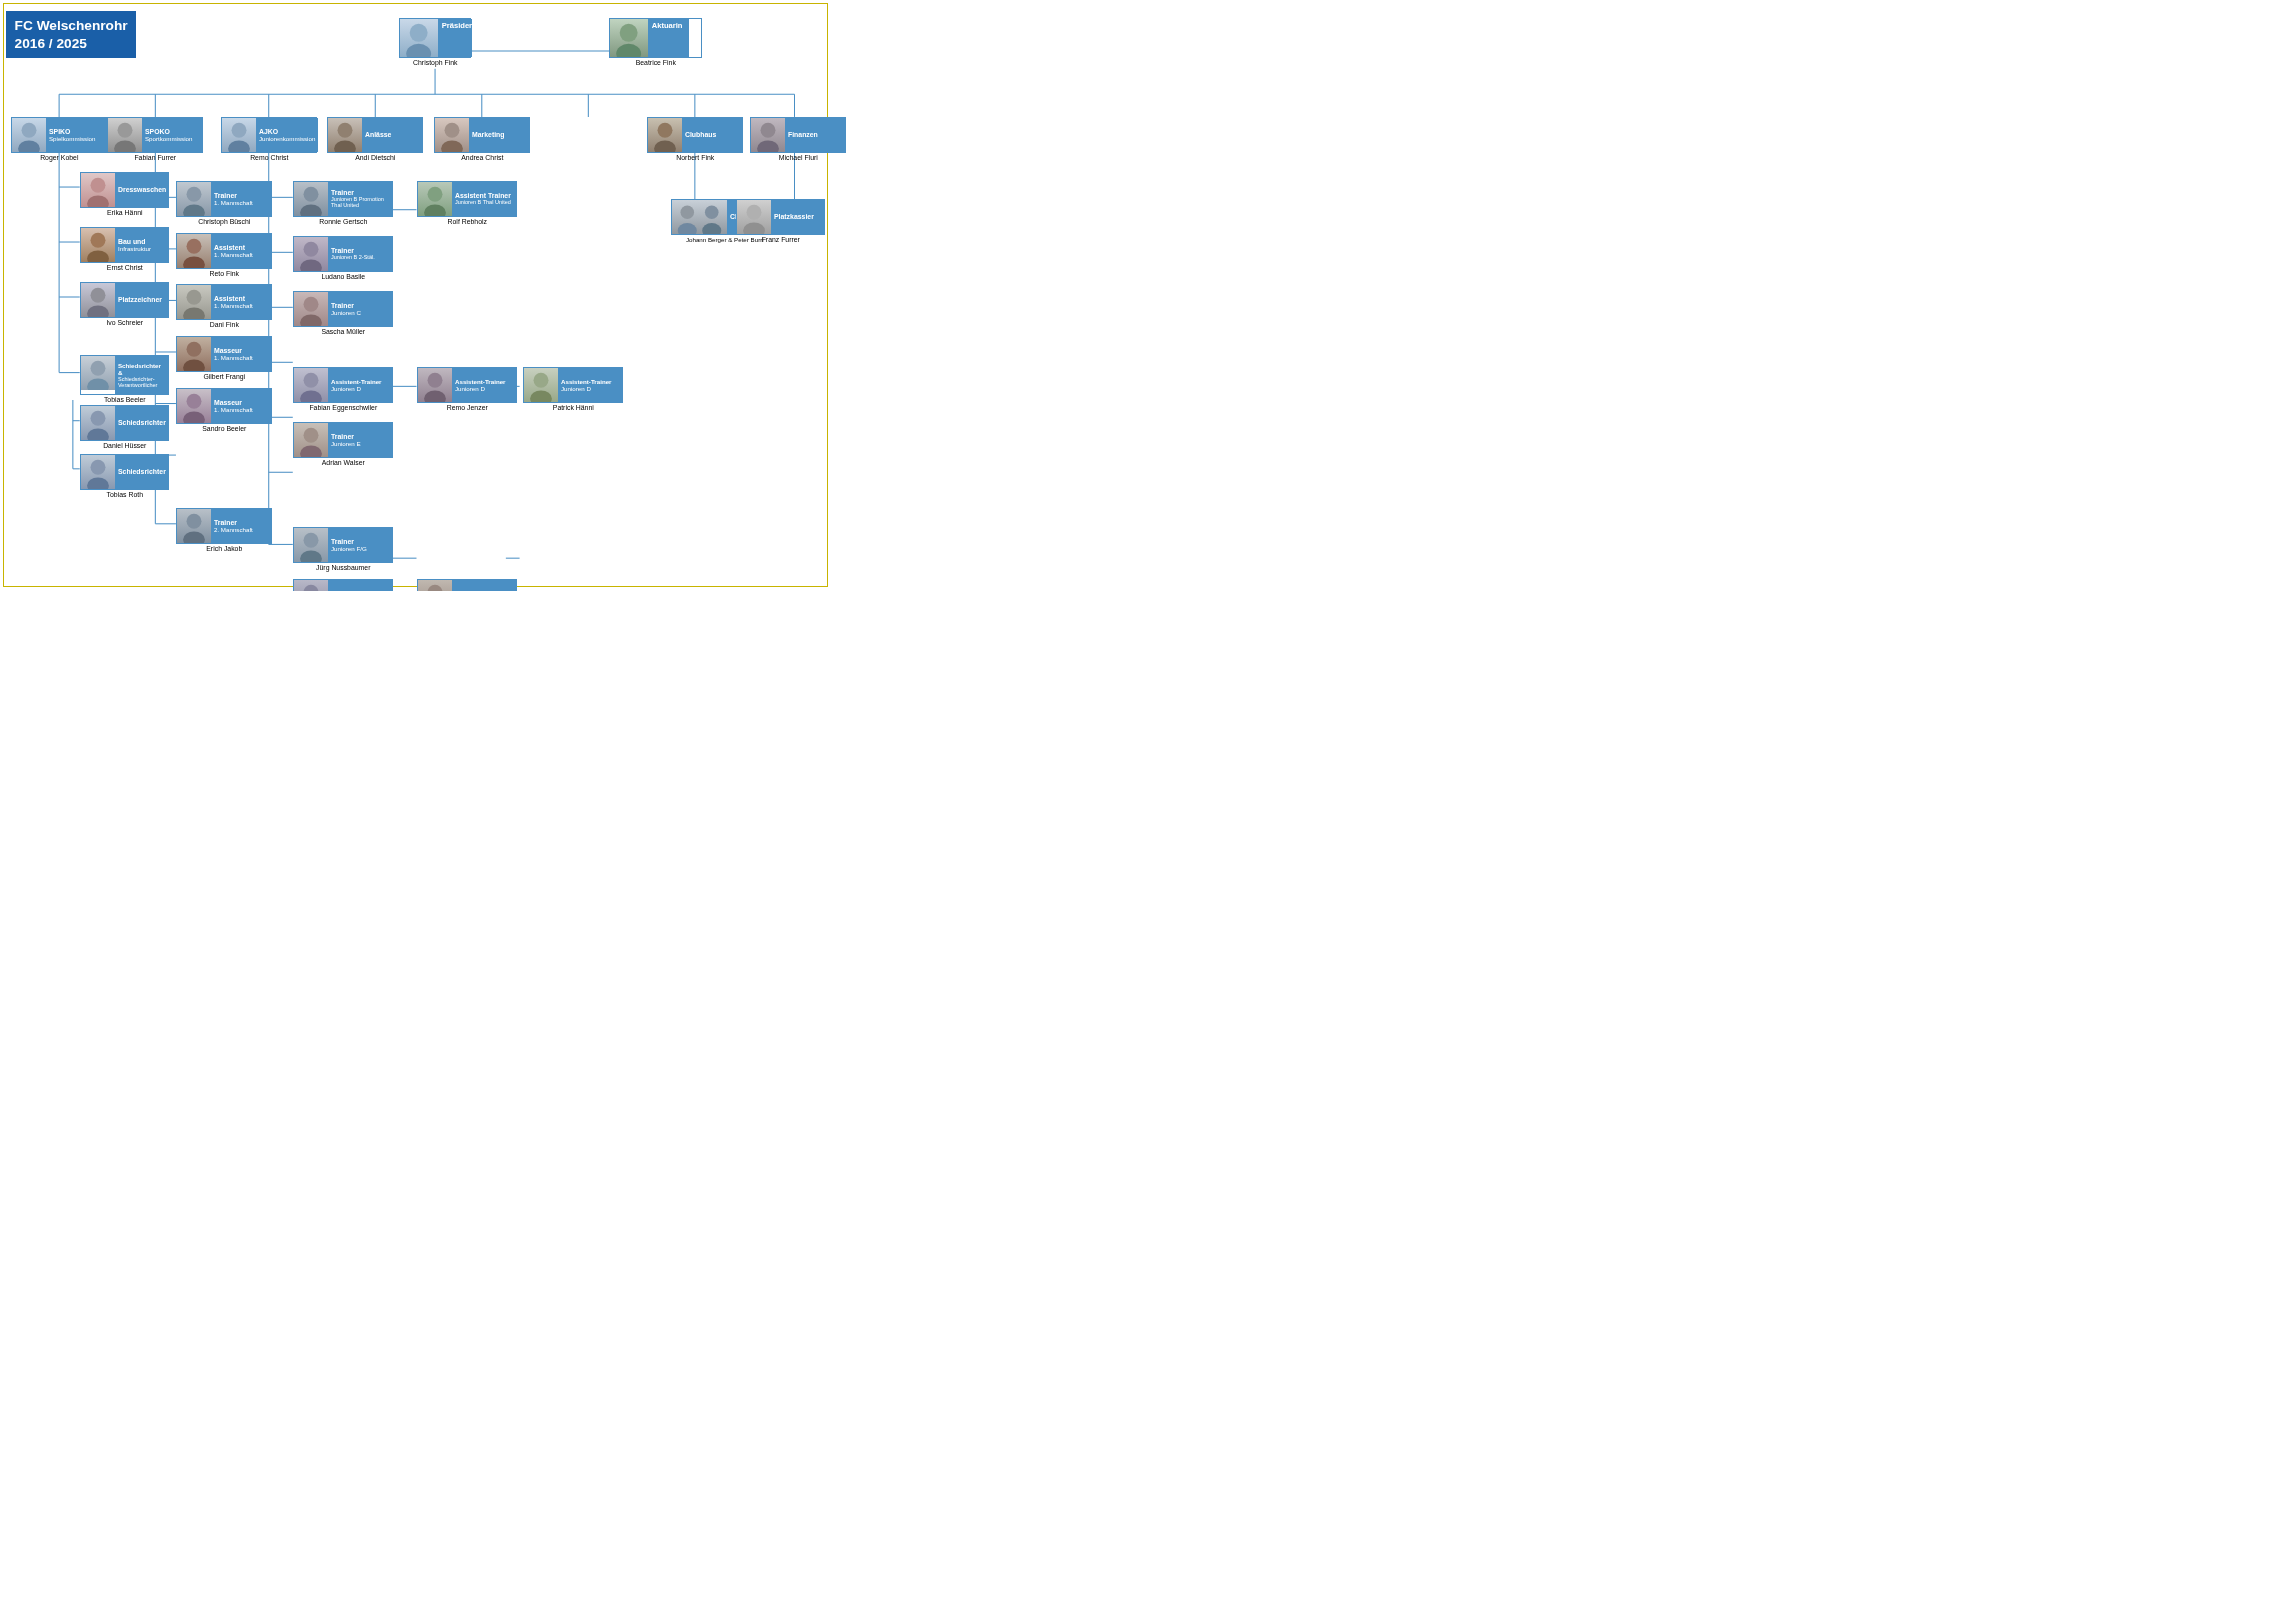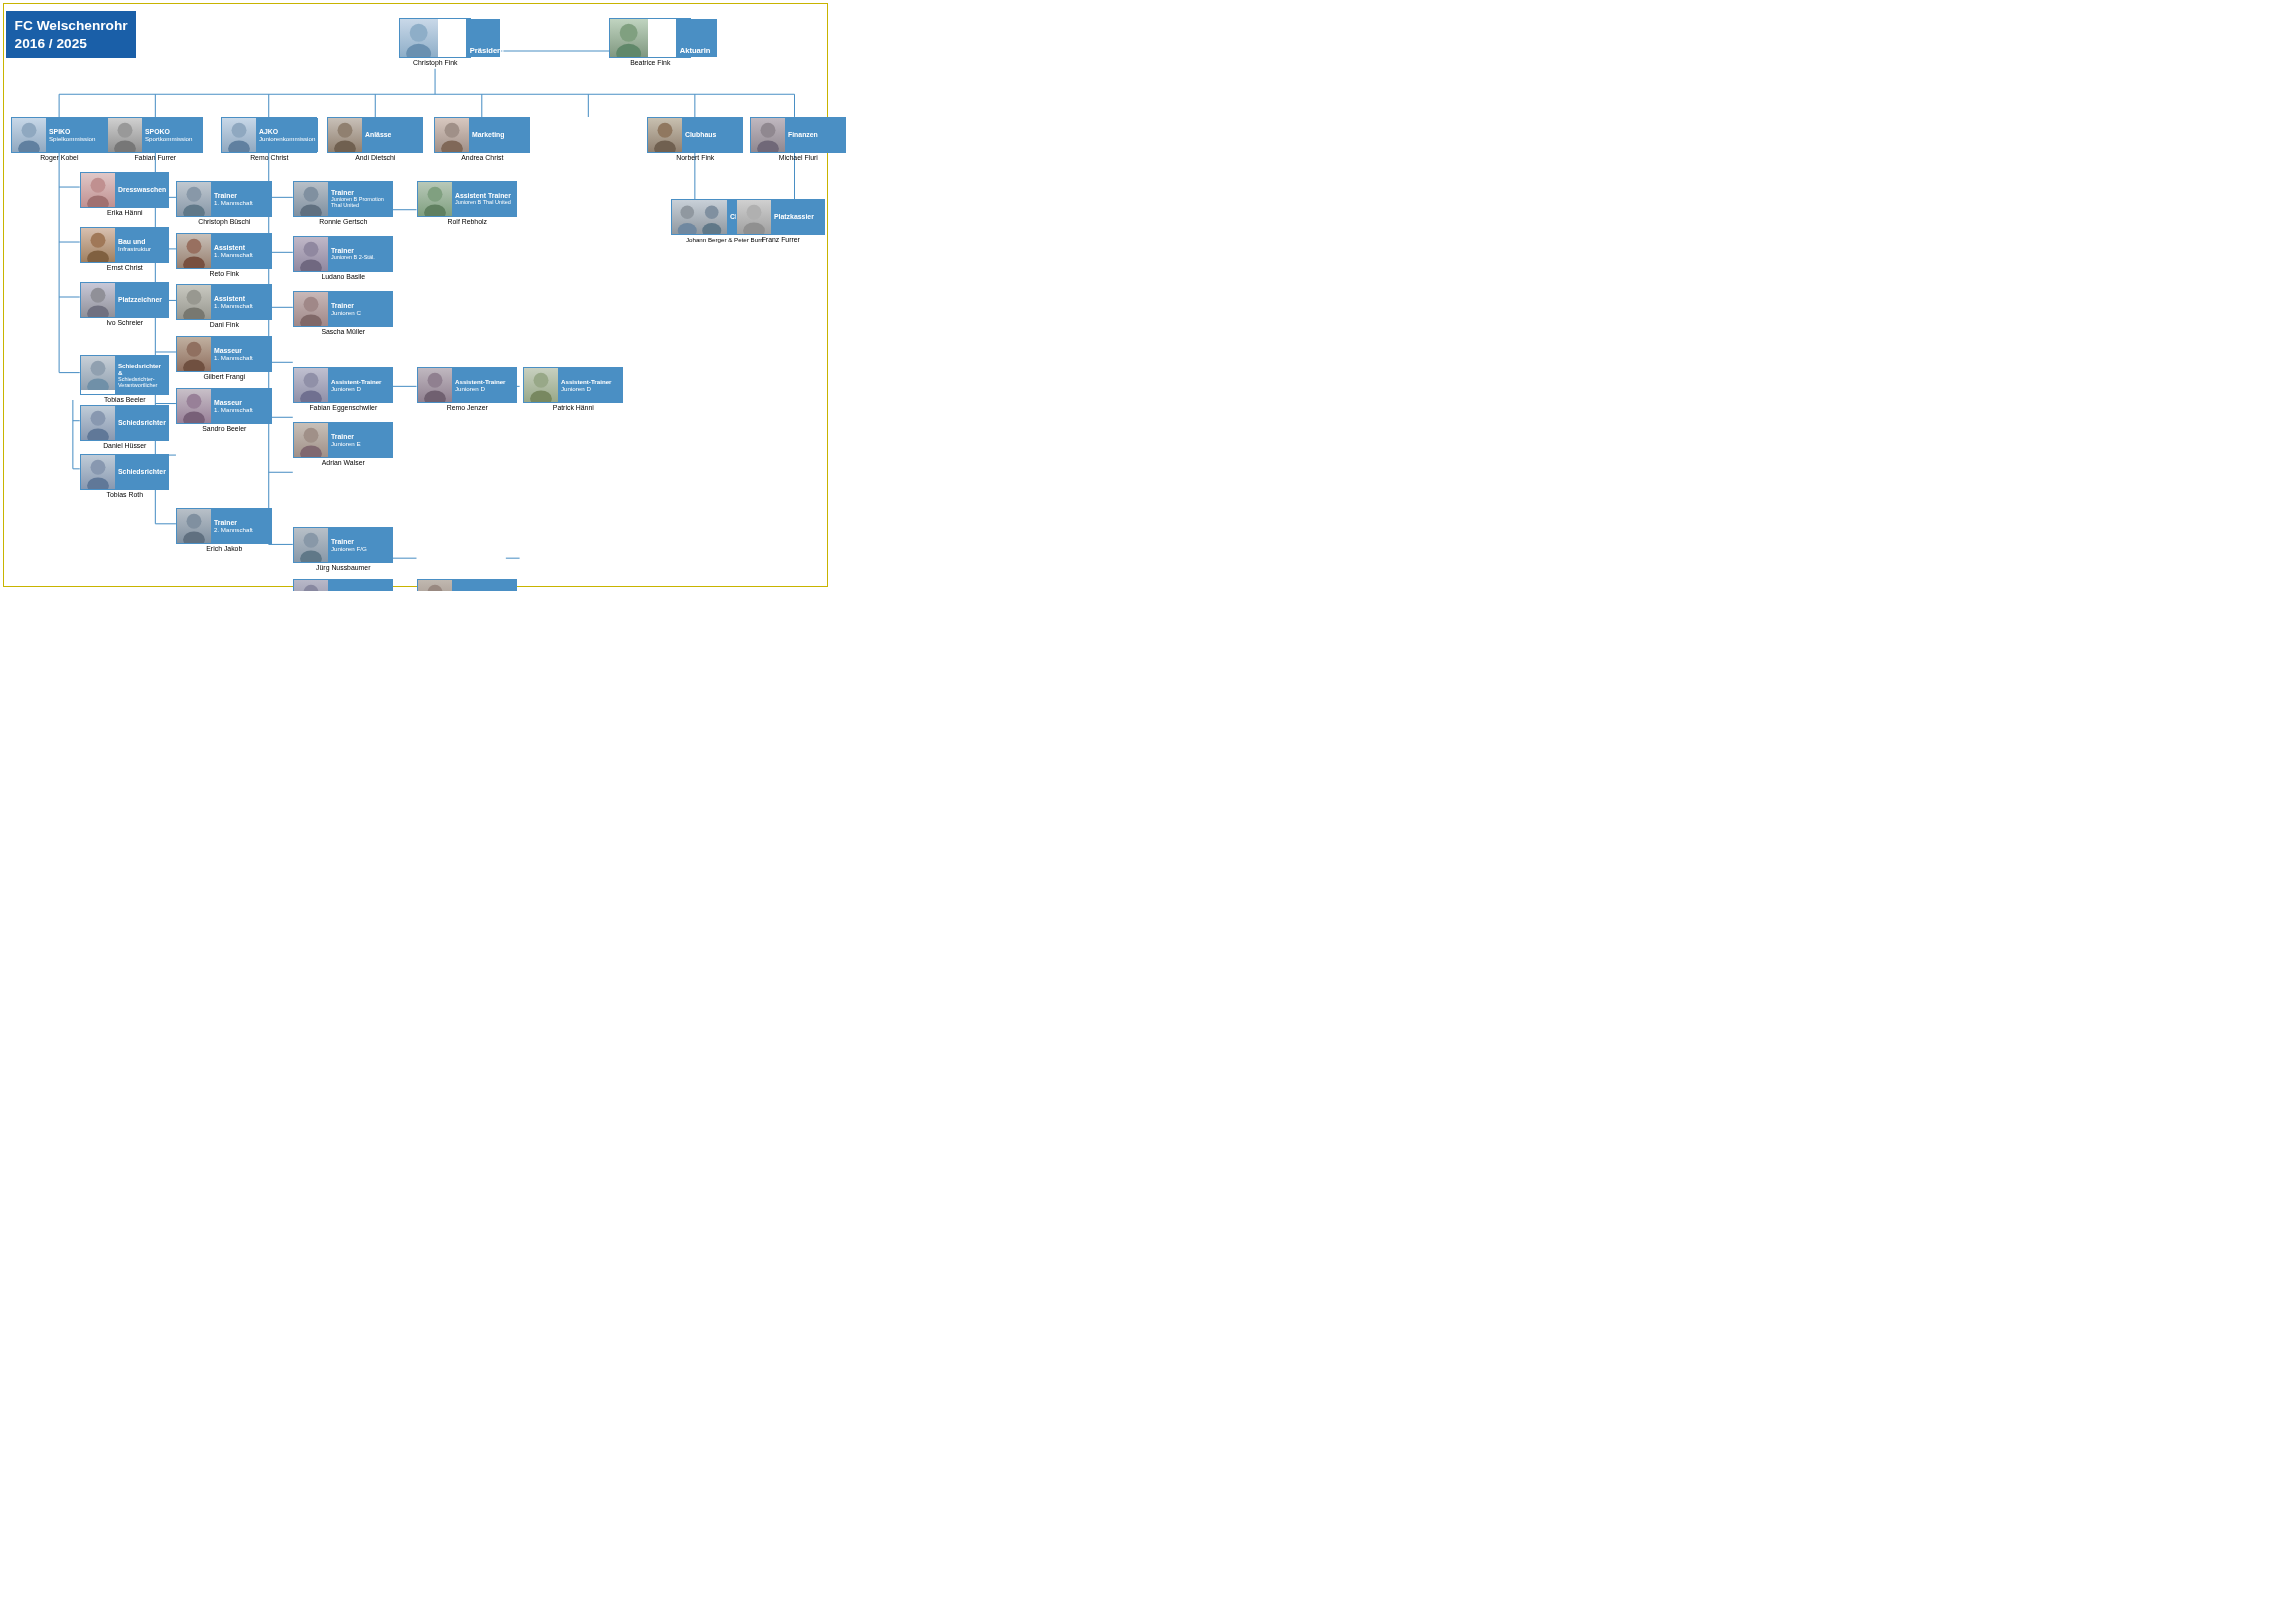--- a/index.html
+++ b/index.html
@@ -111,24 +111,23 @@
       height: 38px;
       overflow: hidden;
       flex-shrink: 0;
       background: #b0c0d0;
     }
     .top-box .card-label {
       background: #4a8fc4;
       color: #fff;
       display: flex;
       flex-direction: column;
-      justify-content: flex-end;
+      justify-content: flex-start;
       padding: 2.1px 4.1px;
       min-width: 41px;
-      margin-left: 28px;
     }
     .top-box .card-label .role {
       font-weight: bold;
       font-size: 7.6px;
     }
     .top-box .name-label {
       font-size: 6.9px;
       color: #000;
       margin-top: 1.4px;
       text-align: center;
@@ -219,21 +218,21 @@
             </svg>
         </div>
         <div class="card-label" style="background:#4a8fc4; padding:2.1px 3.4px; min-width:34px;">
           <div class="role">Präsident</div>
         </div>
       </div>
       <div class="name-label" style="width:72px;">Christoph Fink</div>
     </div>
 
     <div class="top-box" style="left:598px; top:3.4px;">
-      <div class="card" style="width:82px;">
+      <div class="card" style="width:93px;">
         <div class="card-photo" style="width:38px;height:38px; background:linear-gradient(180deg,#c0d4c0 0%,#809880 100%);">
           <svg viewBox="0 0 55 55" width="38" height="38">
               <circle cx="27" cy="20" r="13" fill="#80a080"></circle>
               <ellipse cx="27" cy="50" rx="18" ry="14" fill="#60886a"></ellipse>
             </svg>
         </div>
         <div class="card-label" style="background:#4a8fc4; padding:2.1px 3.4px; min-width:41px;">
           <div class="role">Aktuarin</div>
         </div>
       </div>

